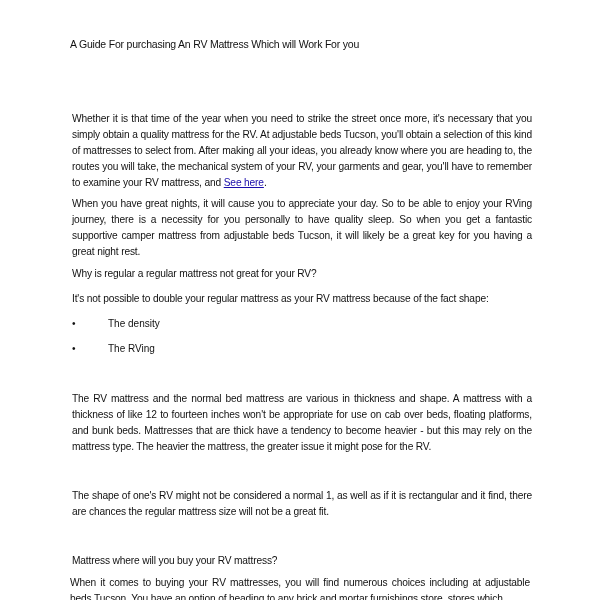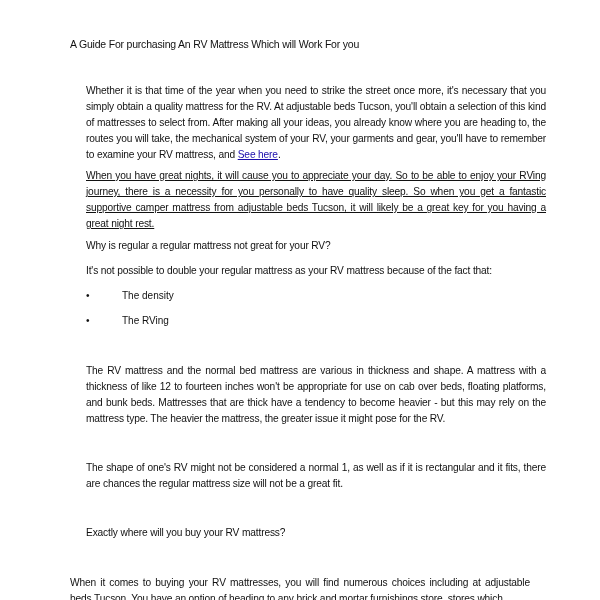--- a/index.html
+++ b/index.html
@@ -1,65 +1,65 @@
 <!DOCTYPE html>
 <html><head>
 <meta charset="utf-8">
 <style>
   html, body { margin: 0; padding: 0; background: #ffffff; }
   body { width: 600px; height: 600px; overflow: hidden; position: relative;
          font-family: "Liberation Sans", sans-serif; color: #111; }
   .page { position: absolute; left: 70px; top: 0; width: 460px; }
   .title { position: absolute; top: 38px; left: 0; font-size: 10.5px; font-weight: normal; letter-spacing: -0.2px; white-space: nowrap; }
   p { margin: 0; font-size: 10.2px; line-height: 16px; text-align: justify; letter-spacing: -0.15px; }
-  .blk { position: absolute; left: 16px; width: 460px; }
+  .blk { position: absolute; left: 2px; width: 460px; margin-top: 28px; }
   .link { color: #1a0dab; text-decoration: underline; }
   .bullet { position: absolute; left: 0; font-size: 10.2px; }
   .btext { position: absolute; left: 36px; font-size: 10px; }
   .clip { position: absolute; left: 0; width: 460px; height: 24px; overflow: hidden; }
 </style>
 </head>
 <body>
 
 <div class="page">
   <div class="title">A Guide For purchasing An RV Mattress Which will Work For you</div>
 
   <div class="blk" style="top:83px;">
     <p><span>Whether it is that time of the year when you need to strike the street once more, it's necessary that you simply obtain a quality mattress for the RV. At adjustable beds Tucson, you'll obtain a selection of this kind of mattresses to select from. After making all your ideas, you already know where you are heading to, the routes you will take, the mechanical system of your RV, your garments and gear, you'll have to remember to examine your RV mattress, and </span><a class="link">See here</a><span>.</span></p>
   </div>
 
-  <div class="blk" style="top:168px;text-decoration:underline;">
+  <div class="blk" style="top:168px;">
     <p>When you have great nights, it will cause you to appreciate your day. So to be able to enjoy your RVing journey, there is a necessity for you personally to have quality sleep. So when you get a fantastic supportive camper mattress from adjustable beds Tucson, it will likely be a great key for you having a great night rest.</p>
   </div>
 
   <div class="blk" style="top:238px;">
     <p>Why is regular a regular mattress not great for your RV?</p>
   </div>
 
   <div class="blk" style="top:263px;">
-    <p>It's not possible to double your regular mattress as your RV mattress because of the fact that:</p>
+    <p>It's not possible to double your regular mattress as your RV mattress because of the fact shape:</p>
   </div>
 
   <div class="blk" style="top:290px; height:16px;">
     <span class="bullet">•</span>
     <span class="btext">The density</span>
   </div>
   <div class="blk" style="top:315px; height:16px;">
     <span class="bullet">•</span>
     <span class="btext">The RVing</span>
   </div>
 
   <div class="blk" style="top:363px;">
     <p>The RV mattress and the normal bed mattress are various in thickness and shape. A mattress with a thickness of like 12 to fourteen inches won't be appropriate for use on cab over beds, floating platforms, and bunk beds. Mattresses that are thick have a tendency to become heavier - but this may rely on the mattress type. The heavier the mattress, the greater issue it might pose for the RV.</p>
   </div>
 
   <div class="blk" style="top:460px;">
-    <p>The shape of one's RV might not be considered a normal 1, as well as if it is rectangular and it fits, there are chances the regular mattress size will not be a great fit.</p>
+    <p>The shape of one's RV might not be considered a normal 1, as well as if it is rectangular and it find, there are chances the regular mattress size will not be a great fit.</p>
   </div>
 
   <div class="blk" style="top:525px;">
-    <p>Exactly where will you buy your RV mattress?</p>
+    <p>Mattress where will you buy your RV mattress?</p>
   </div>
 
   <div class="clip" style="top:575px; height:25px;">
     <p>When it comes to buying your RV mattresses, you will find numerous choices including at adjustable beds Tucson. You have an option of heading to any brick and mortar furnishings store, stores which</p>
   </div>
 </div>
 
 </body></html>

